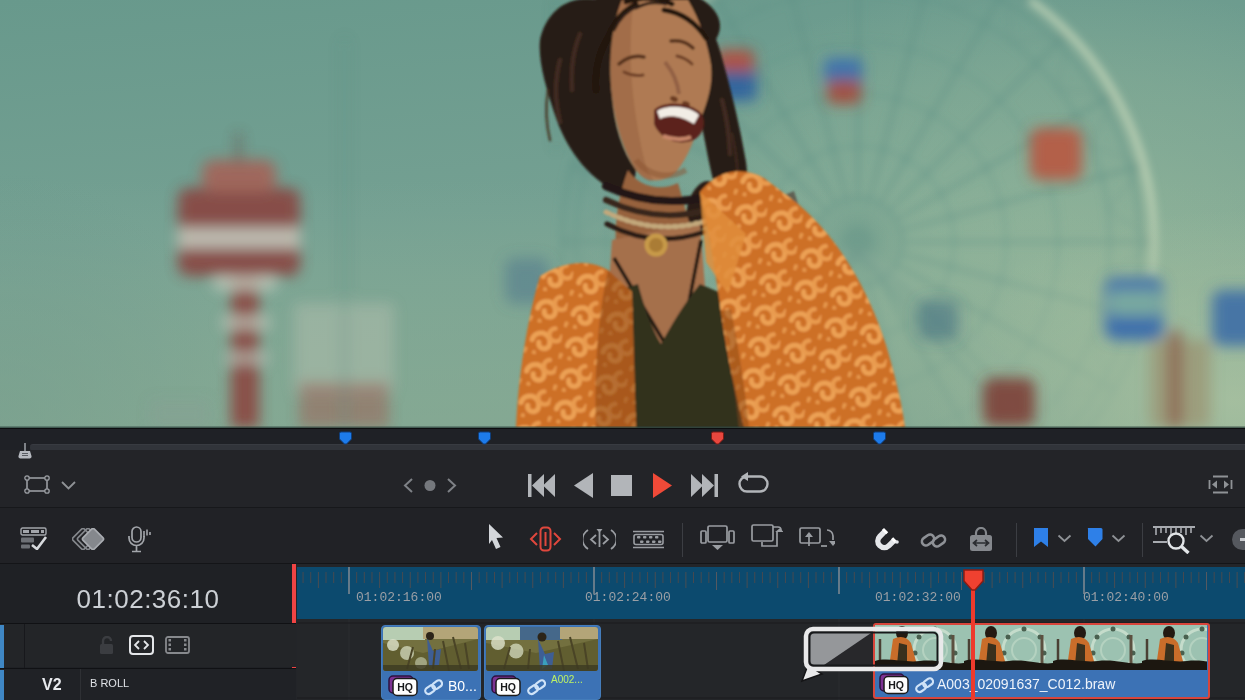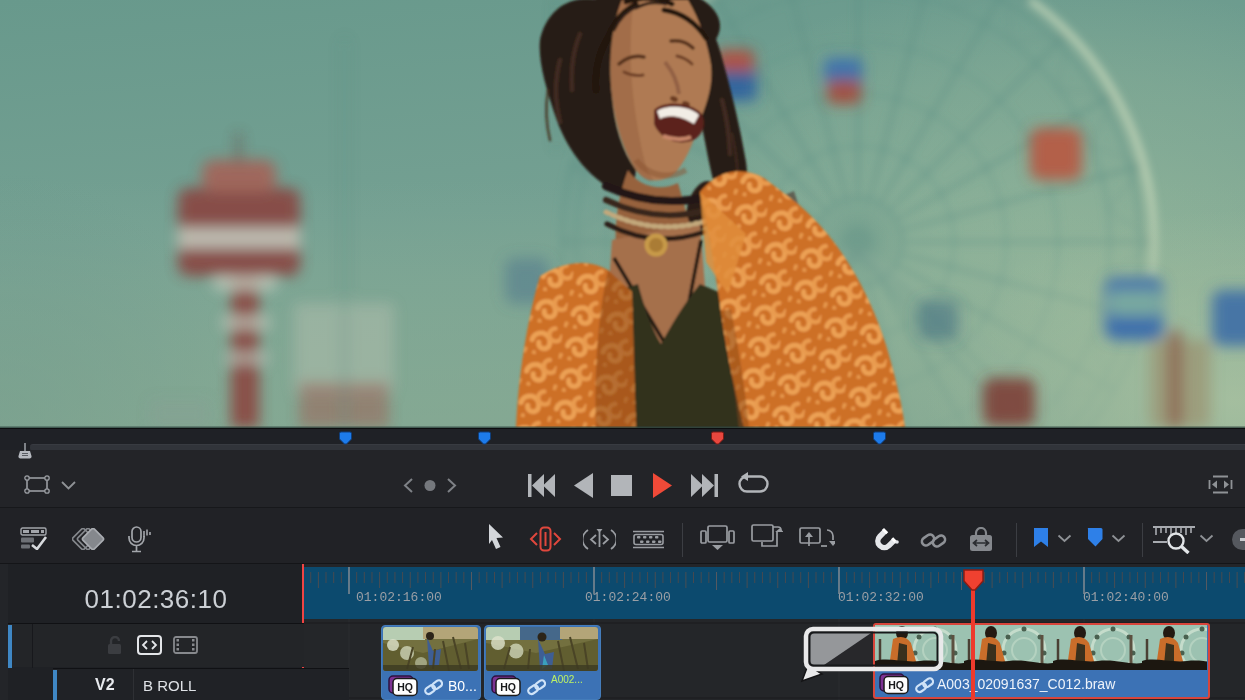--- a/index.html
+++ b/index.html
@@ -3,24 +3,24 @@
 <style>
 html,body{margin:0;padding:0;background:#17181b;}
 *{box-sizing:border-box;}
 #app{position:relative;width:1245px;height:700px;overflow:hidden;font-family:"Liberation Sans",sans-serif;background:#222428;}
 #viewer{position:absolute;left:0;top:0;width:1245px;height:428px;background:#6f9e90;}
 #scrub{position:absolute;left:0;top:428px;width:1245px;height:22px;background:#1f2126;border-top:1px solid #0c0d0f;}
 #groove{position:absolute;left:30px;top:15px;right:0;height:7px;background:#31343a;border-top:1px solid #383b41;border-radius:3px 0 0 3px;}
 #transport{position:absolute;left:0;top:450px;width:1245px;height:57px;background:#232428;}
 #toolbar{position:absolute;left:0;top:507px;width:1245px;height:56px;background:#212226;border-top:1px solid #17181b;}
 #timeline{position:absolute;left:0;top:563px;width:1245px;height:137px;background:#232529;border-top:1px solid #141518;}
-#tlleft{position:absolute;left:8px;top:0;width:296px;height:137px;background:#1f2125;border-right:2px solid #ef4444;}
+#tlleft{position:absolute;left:0;top:0;width:296px;height:137px;background:#1f2125;border-right:4px solid #ef4444;}
 #bigtc{position:absolute;left:0;top:20px;width:296px;text-align:center;font-size:26px;color:#ccd0d5;letter-spacing:0.5px;}
 #row1{position:absolute;left:0;top:59px;width:296px;height:44px;background:#232528;border-top:1px solid #101114;}
-#row2{position:absolute;left:0;top:104px;width:296px;height:33px;background:#202226;border-top:1px solid #101114;margin-left:45px;}
+#row2{position:absolute;left:0;top:104px;width:296px;height:33px;background:#202226;border-top:1px solid #101114;}
 .btab{position:absolute;left:0;width:4px;background:#3f87c4;}
 #ruler{position:absolute;left:297px;top:3px;width:1072px;height:52px;background:#0c4a6e;font-family:Liberation Mono, monospace;}
 #tracks{position:absolute;left:297px;top:55px;width:948px;height:82px;background:#242629;}
 .tlabel{position:absolute;top:23px;font-size:13px;color:#9b9fa5;}
 .clip{position:absolute;border-radius:4px;padding-left:48px;}
 svg{display:block;}
 .abs{position:absolute;}
 </style></head>
 <body>
 <div id="app">
@@ -354,21 +354,21 @@
   <div id="timeline">
     <div id="ruler">
       <svg width="948" height="52" viewBox="0 0 948 52">
         <path d="M6.06 5V16M13.72 5V16M29.03 5V16M36.69 5V16M44.34 5V16M59.66 5V16M67.31 5V16M74.97 5V16M90.28 5V16M97.94 5V16M105.59 5V16M120.91 5V16M128.56 5V16M136.22 5V16M151.53 5V16M159.19 5V16M166.84 5V16M182.16 5V16M189.81 5V16M197.47 5V16M212.78 5V16M220.44 5V16M228.09 5V16M243.41 5V16M251.06 5V16M258.72 5V16M274.03 5V16M281.69 5V16M289.34 5V16M304.66 5V16M312.31 5V16M319.97 5V16M335.28 5V16M342.94 5V16M350.59 5V16M365.91 5V16M373.56 5V16M381.22 5V16M396.53 5V16M404.19 5V16M411.84 5V16M427.16 5V16M434.81 5V16M442.47 5V16M457.78 5V16M465.44 5V16M473.09 5V16M488.41 5V16M496.06 5V16M503.72 5V16M519.03 5V16M526.69 5V16M534.34 5V16M549.66 5V16M557.31 5V16M564.97 5V16M580.28 5V16M587.94 5V16M595.59 5V16M610.91 5V16M618.56 5V16M626.22 5V16M641.53 5V16M649.19 5V16M656.84 5V16M672.16 5V16M679.81 5V16M687.47 5V16M702.78 5V16M710.44 5V16M718.09 5V16M733.41 5V16M741.06 5V16M748.72 5V16M764.03 5V16M771.69 5V16M779.34 5V16M794.66 5V16M802.31 5V16M809.97 5V16M825.28 5V16M832.94 5V16M840.59 5V16M855.91 5V16M863.56 5V16M871.22 5V16M886.53 5V16M894.19 5V16M901.84 5V16M917.16 5V16M924.81 5V16M932.47 5V16M947.78 5V16" stroke="#474a50" stroke-width="1"></path>
         <path d="M21.38 5V21M82.62 5V21M113.25 5V21M143.88 5V21M205.12 5V21M235.75 5V21M266.38 5V21M327.62 5V21M358.25 5V21M388.88 5V21M450.12 5V21M480.75 5V21M511.38 5V21M572.62 5V21M603.25 5V21M633.88 5V21M695.12 5V21M725.75 5V21M756.38 5V21M817.62 5V21M848.25 5V21M878.88 5V21M940.12 5V21" stroke="#4a4d53" stroke-width="1"></path>
         <path d="M174.5 5V23M419.5 5V23M664.5 5V23M909.5 5V23" stroke="#565960" stroke-width="1"></path>
         <path d="M52 0V27M297 0V27M542 0V27M787 0V27" stroke="#8b8f95" stroke-width="1.4"></path>
       </svg>
       <div class="tlabel" style="left:59px">01:02:16:00</div>
       <div class="tlabel" style="left:288px">01:02:24:00</div>
-      <div class="tlabel" style="left:541px">01:02:32:00</div>
+      <div class="tlabel" style="left:578px">01:02:32:00</div>
       <div class="tlabel" style="left:786px">01:02:40:00</div>
     </div>
     <div id="tracks">
       <svg width="948" height="82" viewBox="0 0 948 82">
         <path d="M52 0V82M297 0V82M542 0V82M787 0V82" stroke="#2b2d31" stroke-width="1"></path>
         <path d="M0 4H948" stroke="#1a1b1f" stroke-width="1"></path>
         <path d="M0 79H948" stroke="#1a1b1f" stroke-width="1"></path>
       </svg>
     </div>
     <div class="clip" style="left:381px;top:61px;width:100px;height:75px;background:#3c72b5;border:1.5px solid #447cba;">
@@ -499,17 +499,17 @@
             <rect x="19" y="3" width="2.5" height="2.5"></rect>
               <rect x="19" y="7.5" width="2.5" height="2.5"></rect>
               <rect x="19" y="12" width="2.5" height="2.5"></rect>
           </g>
         </svg>
       </div>
       <div id="row2">
           <div class="btab" style="top:1px;height:32px"></div>
         <div class="abs" style="left:42px;top:7px;font-size:16px;color:#e8eaee;font-weight:bold;">V2</div>
         <div class="abs" style="left:80px;top:0;width:1px;height:33px;background:#2e3034"></div>
-        <div class="abs" style="left:90px;top:8px;font-size:15px;color:#dfe2e6;">B ROLL</div>
+        <div class="abs" style="left:90px;top:8px;font-size:11px;color:#dfe2e6;">B ROLL</div>
       </div>
     </div>
   </div>
 </div>
 
 </body></html>

